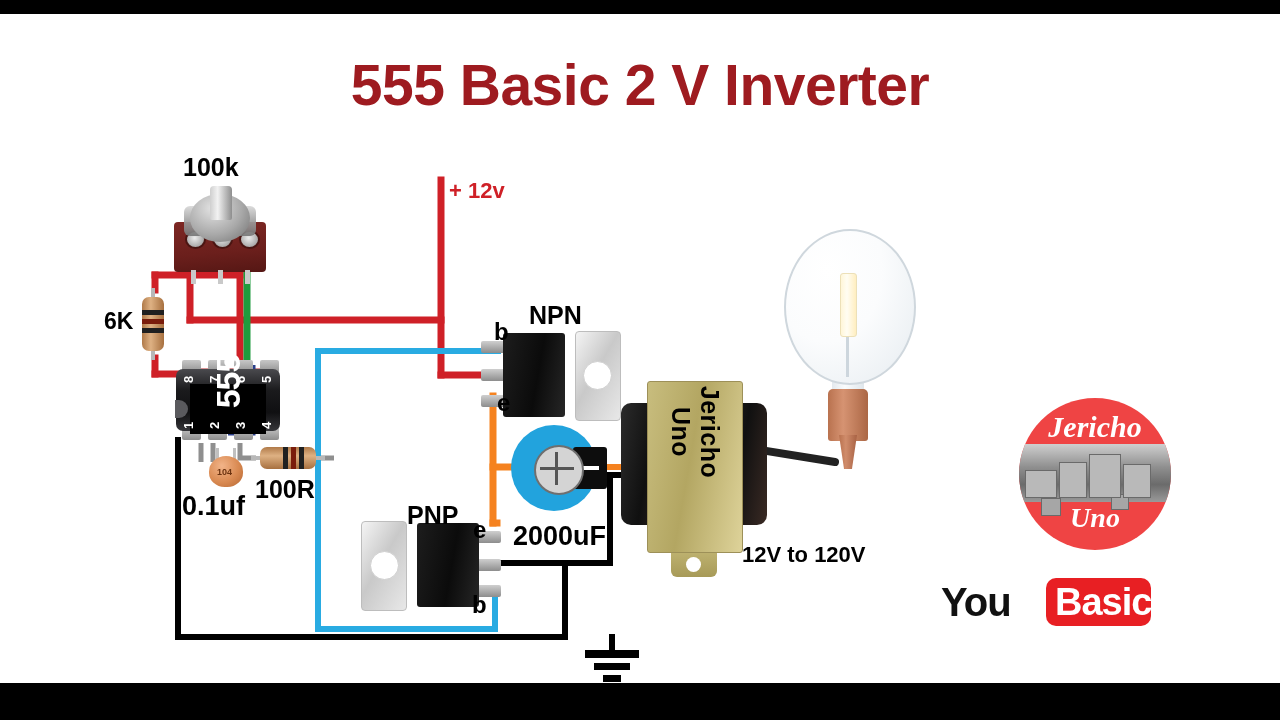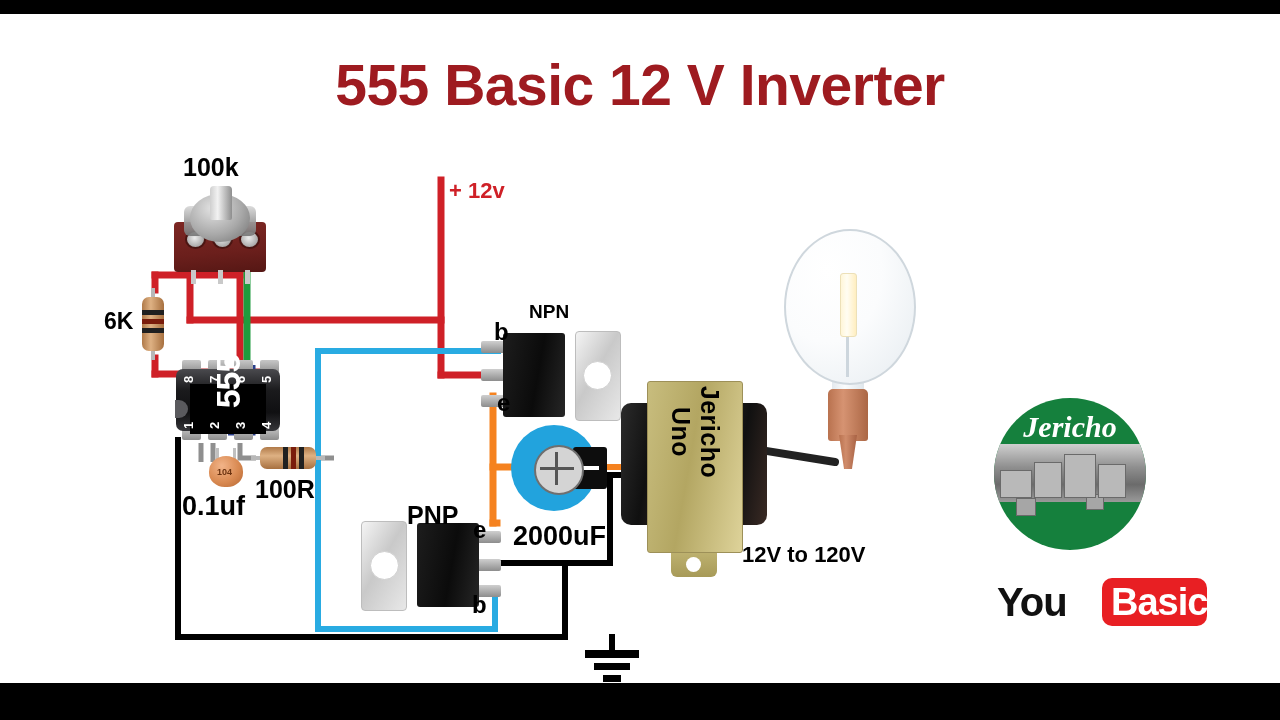--- a/index.html
+++ b/index.html
@@ -15,21 +15,21 @@
          font-family:"Liberation Sans",sans-serif;}
 
   svg.layer{position:absolute;left:0;top:0;width:1280px;height:720px;overflow:visible;}
 
   .lbl{position:absolute;font-weight:bold;color:#000;font-family:"Liberation Sans",sans-serif;white-space:nowrap;}
   .lbl-100k{left:183px;top:153px;font-size:25px;}
   .lbl-1k{left:104px;top:308px;font-size:23px;}
   .lbl-01uf{left:182px;top:491px;font-size:27px;}
   .lbl-100r{left:255px;top:475px;font-size:25px;}
   .lbl-12v{left:449px;top:178px;font-size:22px;color:#cf2027;}
-  .lbl-npn{left:529px;top:301px;font-size:19px;}
+  .lbl-npn{left:529px;top:301px;font-size:25px;}
   .lbl-pnp{left:407px;top:501px;font-size:25px;}
   .lbl-b1{left:494px;top:318px;font-size:24px;}
   .lbl-e1{left:497px;top:389px;font-size:24px;}
   .lbl-e2{left:473px;top:516px;font-size:24px;}
   .lbl-b2{left:472px;top:591px;font-size:24px;}
   .lbl-cap{left:513px;top:521px;font-size:27px;}
   .lbl-xfmr{left:742px;top:542px;font-size:22px;}
 
   
   #pot{position:absolute;left:168px;top:186px;width:104px;height:90px;}
@@ -142,54 +142,54 @@
   #bulb .fil-v{position:absolute;left:62px;top:44px;width:3px;height:104px;background:#cdd6dd;}
   #bulb .fil-g{position:absolute;left:56px;top:44px;width:15px;height:62px;border-radius:3px;
        background:linear-gradient(90deg,#fff6d8,#fffdf3 40%,#ffeec0);border:1px solid #ece0b8;}
   #bulb .base{position:absolute;left:44px;top:160px;width:40px;height:52px;border-radius:5px 5px 3px 3px;
        background:linear-gradient(90deg,#b9724f,#d69372 38%,#ab6745);}
   #bulb .stem{position:absolute;left:55px;top:206px;width:18px;height:34px;
        background:linear-gradient(90deg,#b9724f,#d08c6b 38%,#a86244);
        clip-path:polygon(0 0,100% 0,72% 100%,28% 100%);}
 
   
-  #logo{position:absolute;left:994px;top:398px;width:152px;height:152px;border-radius:50%;
-        background:#15803d;overflow:hidden;}
+  #logo{position:absolute;left:1019px;top:398px;width:152px;height:152px;border-radius:50%;
+        background:#ef4444;overflow:hidden;}
   #logo .strip{position:absolute;left:0;top:46px;width:152px;height:58px;
         background:linear-gradient(180deg,#cfcfcf,#8f8f8f 40%,#6b6b6b 70%,#9a9a9a);}
   #logo .wall{position:absolute;background:#b9b9b9;border:1px solid #6a6a6a;}
   #logo .w1{left:6px;top:72px;width:30px;height:26px;}
   #logo .w2{left:40px;top:64px;width:26px;height:34px;}
   #logo .w3{left:70px;top:56px;width:30px;height:42px;}
   #logo .w4{left:104px;top:66px;width:26px;height:32px;}
   #logo .w5{left:22px;top:54px;width:18px;height:16px;background:#a6a6a6;}
   #logo .w6{left:92px;top:50px;width:16px;height:14px;background:#a6a6a6;}
   #logo .txt{position:absolute;width:152px;text-align:center;color:#fff;font-weight:bold;
         font-family:"Liberation Serif",serif;font-style:italic;}
   #logo .top{top:12px;font-size:30px;} #logo .bot{top:104px;font-size:28px;}
 
   
-  #yt{position:absolute;left:997px;top:578px;width:210px;height:50px;}
+  #yt{position:absolute;left:941px;top:578px;width:210px;height:50px;}
   #yt .you{position:absolute;left:0;top:2px;font-size:40px;font-weight:bold;color:#111;
         font-family:"Liberation Sans",sans-serif;letter-spacing:-1px;}
   #yt .tbox{position:absolute;left:105px;top:0;width:105px;height:48px;border-radius:10px;background:#e81f23;}
   #yt .tube{position:absolute;left:114px;top:3px;font-size:38px;font-weight:bold;color:#fff;
         font-family:"Liberation Sans",sans-serif;letter-spacing:-1px;}
 </style>
 </head>
 <body>
 
 <div id="stage">
 
   <div class="bar" id="bar-top"></div>
   <div class="bar" id="bar-bot"></div>
 
   <div id="canvas"></div>
 
-  <div id="title">555 Basic 12 V Inverter</div>
+  <div id="title">555 Basic 2 V Inverter</div>
 
   <svg class="layer">
 
     <g stroke="#cf2027" stroke-width="7" fill="none" stroke-linecap="square">
       <path d="M441,180 L441,375"></path>
       <path d="M190,320 L441,320"></path>
       <path d="M190,275 L190,320"></path>
       <path d="M155,275 L240,275"></path>
       <path d="M240,275 L240,364"></path>
       <path d="M155,275 L155,290"></path>
@@ -377,20 +377,21 @@
   <div id="logo">
     <div class="strip">
       <div class="wall w5"></div>
       <div class="wall w6"></div>
     </div>
     <div class="wall w1"></div>
     <div class="wall w2"></div>
     <div class="wall w3"></div>
     <div class="wall w4"></div>
     <div class="txt top">Jericho</div>
+    <div class="txt bot">Uno</div>
   </div>
 
   <div id="yt">
     <div class="you">You</div>
     <div class="tbox"></div>
     <div class="tube">Basic</div>
   </div>
 
 </div>
 

